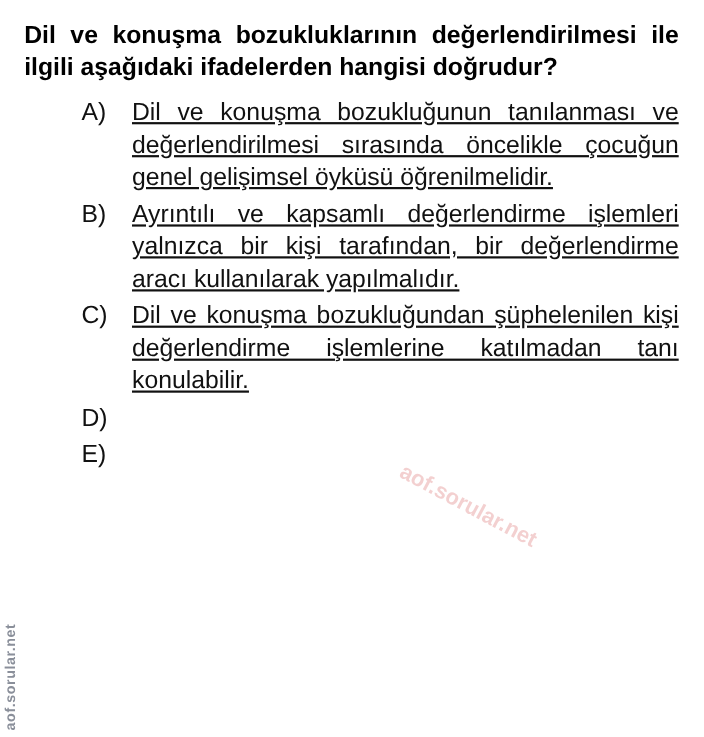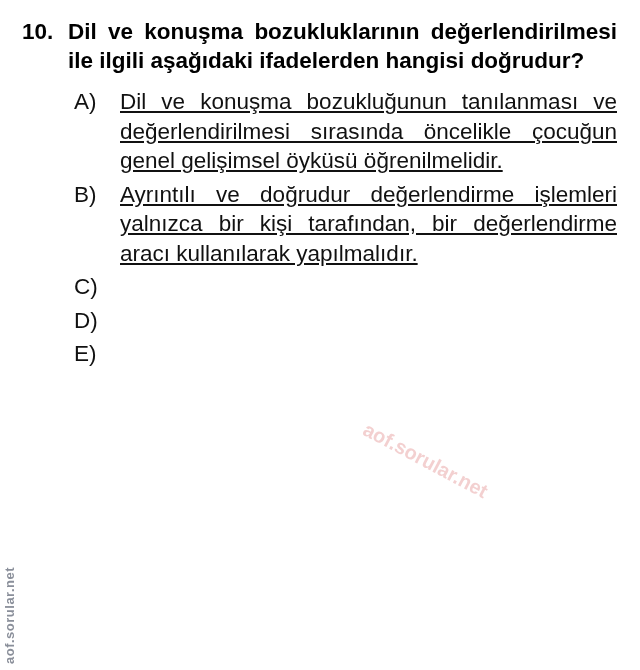--- a/index.html
+++ b/index.html
@@ -81,35 +81,35 @@
       color: #8a8f9a;
       white-space: nowrap;
       letter-spacing: 0.5px;
     }
   </style>
 </head>
 <body>
 
 <div class="question">
   <div class="q-head">
-    <span class="q-num">10.</span>
     <span class="q-text">Dil ve konuşma bozukluklarının değerlendirilmesi ile ilgili aşağıdaki ifadelerden hangisi doğrudur?</span>
   </div>
 
   <div class="options">
     <div class="option">
       <span class="opt-letter">A)</span>
       <span class="opt-text">Dil ve konuşma bozukluğunun tanılanması ve değerlendirilmesi sırasında öncelikle çocuğun genel gelişimsel öyküsü öğrenilmelidir.</span>
     </div>
     <div class="option">
       <span class="opt-letter">B)</span>
-      <span class="opt-text">Ayrıntılı ve doğrudur değerlendirme işlemleri yalnızca bir kişi tarafından, bir değerlendirme aracı kullanılarak yapılmalıdır.</span>
+      <span class="opt-text">Ayrıntılı ve kapsamlı değerlendirme işlemleri yalnızca bir kişi tarafından, bir değerlendirme aracı kullanılarak yapılmalıdır.</span>
     </div>
     <div class="option">
       <span class="opt-letter">C)</span>
+      <span class="opt-text">Dil ve konuşma bozukluğundan şüphelenilen kişi değerlendirme işlemlerine katılmadan tanı konulabilir.</span>
     </div>
     <div class="option">
       <span class="opt-letter">D)</span>
     </div>
     <div class="option">
       <span class="opt-letter">E)</span>
     </div>
   </div>
 </div>
 

